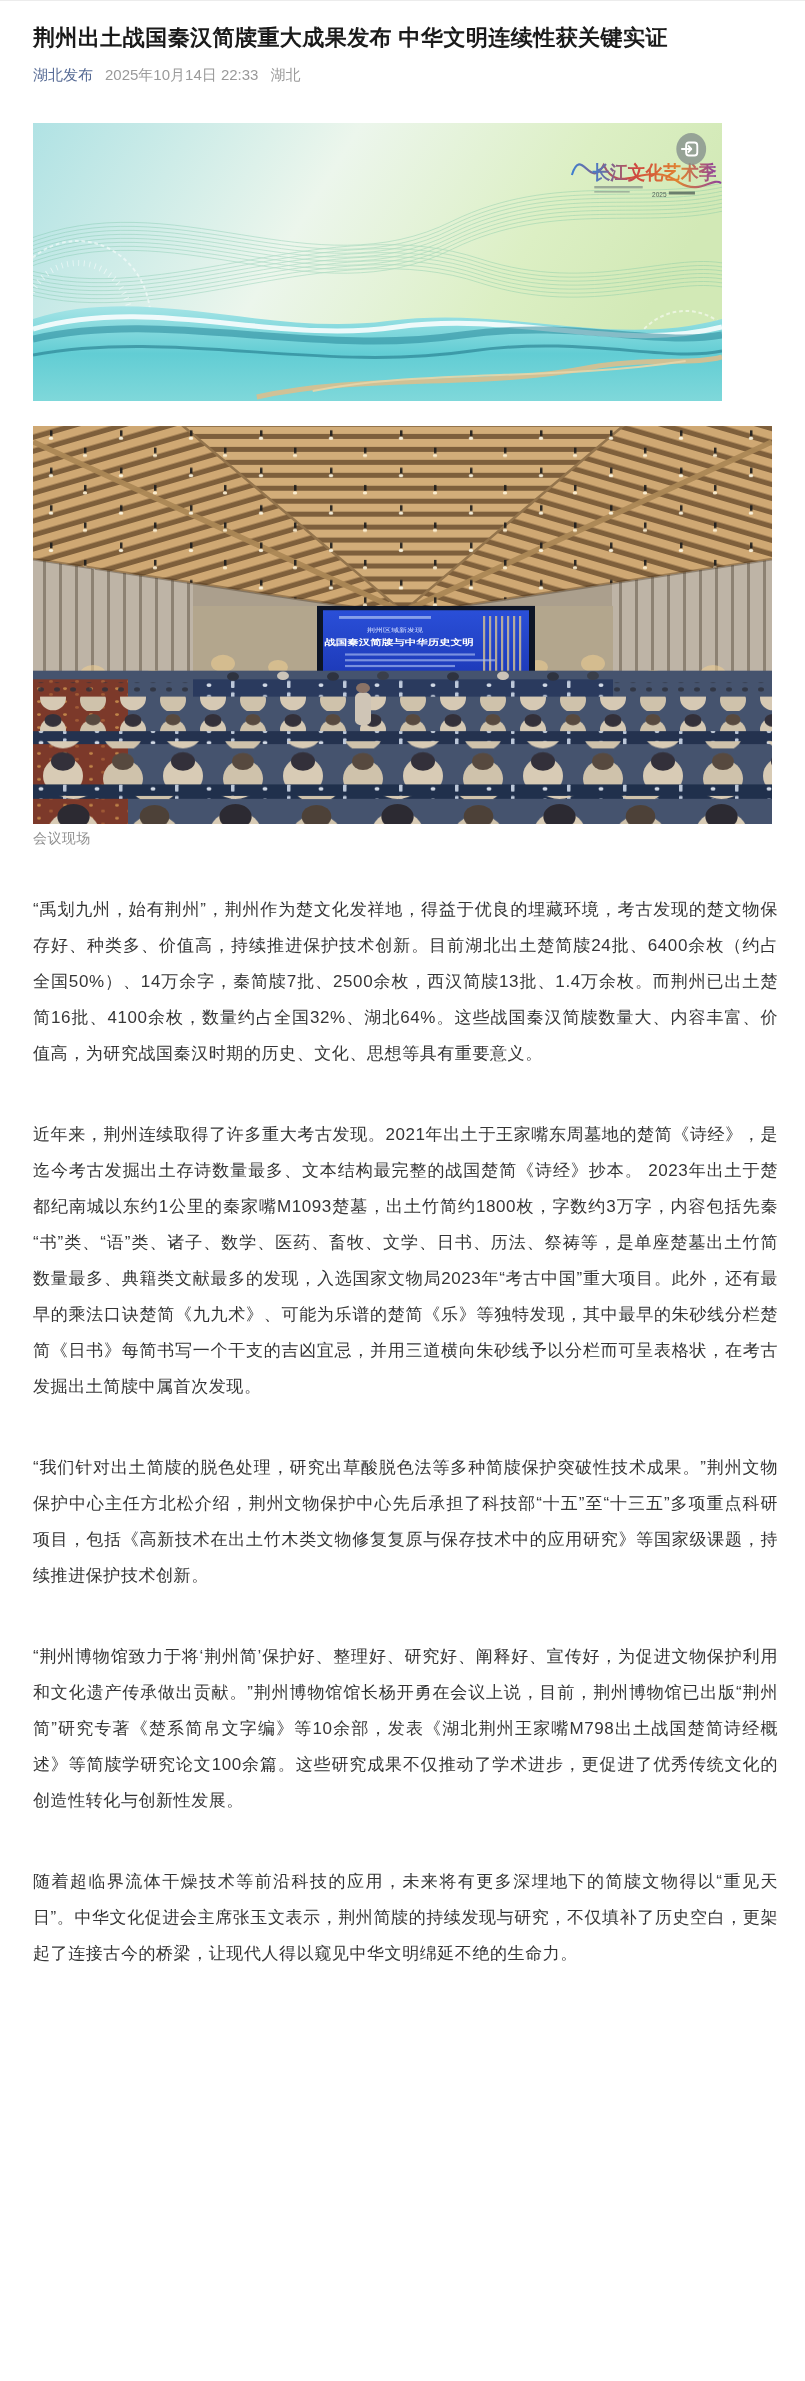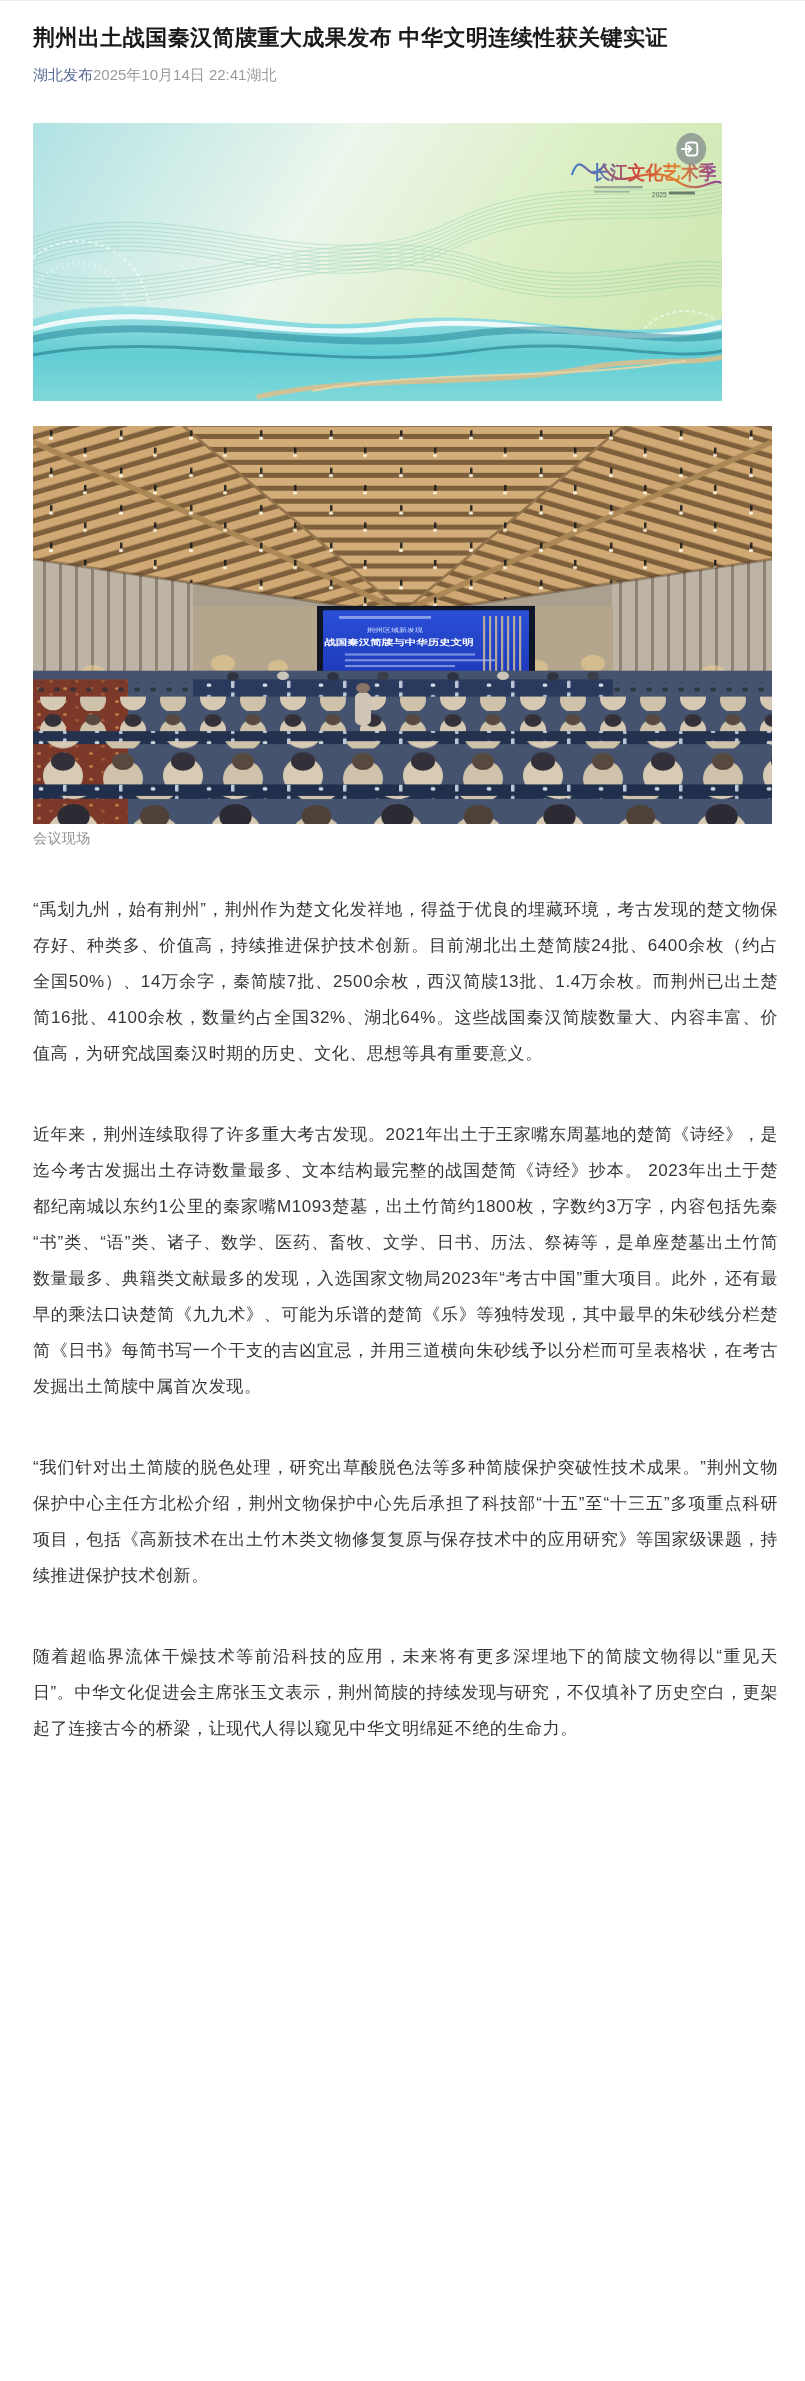--- a/index.html
+++ b/index.html
@@ -1,19 +1,19 @@
 <!DOCTYPE html>
 <html lang="zh"><head>
 <meta charset="utf-8">
 <style>
   html,body{margin:0;padding:0;background:#ffffff;}
   body{font-family:"Liberation Sans","DejaVu Sans",sans-serif;color:#353535;}
   .page{width:805px;box-sizing:border-box;padding:0 27px 6px 33px;border-top:1px solid #ececec;background:#fff;}
   h1.title{font-size:22px;line-height:1.4;font-weight:700;color:#1a1a1a;margin:22px 0 12px 0;letter-spacing:.02em;}
-  .byline{display:flex;align-items:center;gap:0;font-size:15px;margin:0 0 38px 0;}
+  .byline{display:flex;align-items:center;gap:12px;font-size:15px;margin:0 0 38px 0;}
   .byline .source{color:#576b95;text-decoration:none;cursor:pointer;}
   .byline .meta{color:#9a9a9a;}
   .banner{position:relative;width:689px;height:278px;margin:0 0 25px 0;overflow:hidden;}
   .banner svg{display:block;width:100%;height:100%;}
   p.para{font-size:17px;line-height:36px;text-align:justify;margin:0 0 45px 0;letter-spacing:.034em;color:#353535;}
   p.para.first{margin-bottom:24px;}
   p.para:last-child{margin-bottom:10px;}
   .hl{color:#2f9ad8;font-weight:700;}
   figure.photo-block{margin:0 0 44px 0;}
   .photo{width:739px;height:398px;overflow:hidden;}
@@ -22,21 +22,21 @@
 </style>
 </head>
 <body>
 
 <div class="page">
 
   <h1 class="title">荆州出土战国秦汉简牍重大成果发布 中华文明连续性获关键实证</h1>
 
   <div class="byline">
     <a class="source">湖北发布</a>
-    <span class="meta">2025年10月14日 22:41</span>
+    <span class="meta">2025年10月14日 22:33</span>
     <span class="meta">湖北</span>
   </div>
 
   <div class="banner">
     <svg viewBox="0 0 739 278" preserveAspectRatio="none">
       <defs>
         <linearGradient id="bg" x1="0" y1="0" x2="1" y2="0.25">
           <stop offset="0" stop-color="#b0e2e4"></stop>
             <stop offset="0.45" stop-color="#ecf6ec"></stop>
           <stop offset="0.78" stop-color="#dcefc4"></stop>
@@ -239,15 +239,16 @@
         <rect x="0" y="498" width="739" height="20" fill="url(#bottles)" opacity="0.9"></rect>
         <rect x="0" y="514" width="739" height="39" fill="url(#chairsBig)"></rect>
       </svg>
     </div>
     <figcaption>会议现场</figcaption>
   </figure>
 
   <p class="para">“禹划九州，始有荆州”，荆州作为楚文化发祥地，得益于优良的埋藏环境，考古发现的楚文物保存好、种类多、价值高，持续推进保护技术创新。目前湖北出土楚简牍24批、6400余枚（约占全国50%）、14万余字，秦简牍7批、2500余枚，西汉简牍13批、1.4万余枚。而荆州已出土楚简16批、4100余枚，数量约占全国32%、湖北64%。这些战国秦汉简牍数量大、内容丰富、价值高，为研究战国秦汉时期的历史、文化、思想等具有重要意义。</p>
   <p class="para">近年来，荆州连续取得了许多重大考古发现。2021年出土于王家嘴东周墓地的楚简《诗经》，是迄今考古发掘出土存诗数量最多、文本结构最完整的战国楚简《诗经》抄本。 2023年出土于楚都纪南城以东约1公里的秦家嘴M1093楚墓，出土竹简约1800枚，字数约3万字，内容包括先秦“书”类、“语”类、诸子、数学、医药、畜牧、文学、日书、历法、祭祷等，是单座楚墓出土竹简数量最多、典籍类文献最多的发现，入选国家文物局2023年“考古中国”重大项目。此外，还有最早的乘法口诀楚简《九九术》、可能为乐谱的楚简《乐》等独特发现，其中最早的朱砂线分栏楚简《日书》每简书写一个干支的吉凶宜忌，并用三道横向朱砂线予以分栏而可呈表格状，在考古发掘出土简牍中属首次发现。</p>
   <p class="para">“我们针对出土简牍的脱色处理，研究出草酸脱色法等多种简牍保护突破性技术成果。”荆州文物保护中心主任方北松介绍，荆州文物保护中心先后承担了科技部“十五”至“十三五”多项重点科研项目，包括《高新技术在出土竹木类文物修复复原与保存技术中的应用研究》等国家级课题，持续推进保护技术创新。</p>
+  <p class="para">“荆州博物馆致力于将‘荆州简’保护好、整理好、研究好、阐释好、宣传好，为促进文物保护利用和文化遗产传承做出贡献。”荆州博物馆馆长杨开勇在会议上说，目前，荆州博物馆已出版“荆州简”研究专著《楚系简帛文字编》等10余部，发表《湖北荆州王家嘴M798出土战国楚简诗经概述》等简牍学研究论文100余篇。这些研究成果不仅推动了学术进步，更促进了优秀传统文化的创造性转化与创新性发展。</p>
   <p class="para">随着超临界流体干燥技术等前沿科技的应用，未来将有更多深埋地下的简牍文物得以“重见天日”。中华文化促进会主席张玉文表示，荆州简牍的持续发现与研究，不仅填补了历史空白，更架起了连接古今的桥梁，让现代人得以窥见中华文明绵延不绝的生命力。</p>
 
 </div>
 
 </body></html>

